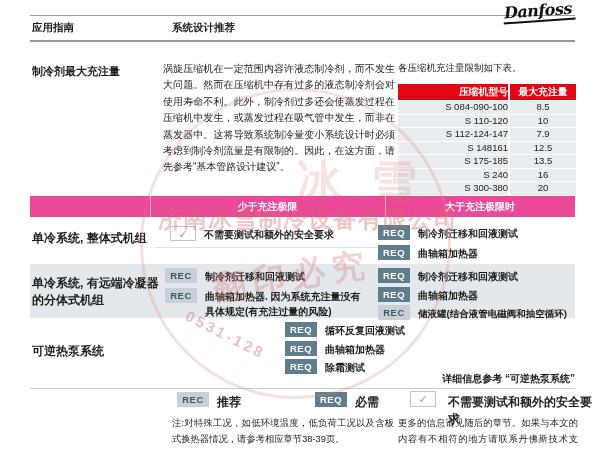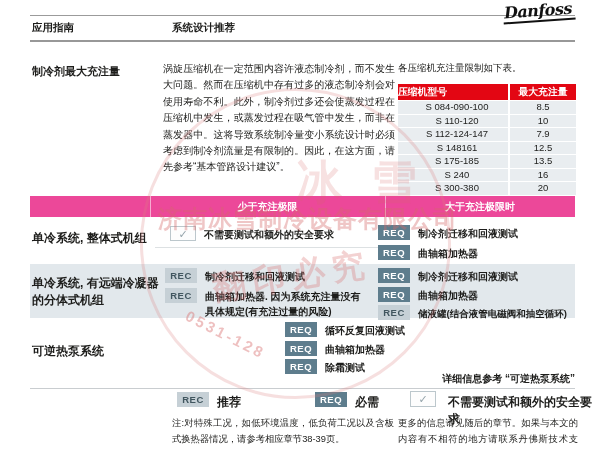--- a/index.html
+++ b/index.html
@@ -29,22 +29,22 @@
   .para{
     position:absolute;left:163px;top:61px;width:232px;
     font-size:10px;line-height:16.4px;text-align:justify;
   }
 
   .tbl-caption{position:absolute;left:398px;top:62px;font-size:9.5px;}
   .tbl{position:absolute;left:398px;top:84px;width:178px;font-size:9.5px;}
   .tbl .trow{display:flex;gap:2px;margin-bottom:1px;}
   .tbl .thead .cell{background:#e30613;color:#fff;font-weight:bold;font-size:9.8px;height:16px;line-height:16px;}
   .tbl .cell{height:12.5px;line-height:12.5px;background:#e9edf0;}
-  .tbl .c1{width:110px;padding-left:8px;box-sizing:border-box;text-align:center;}
-  .tbl .thead .c1{text-align:left;padding-left:0;}
+  .tbl .c1{width:110px;padding-left:8px;box-sizing:border-box;text-align:right;}
+  .tbl .thead .c1{text-align:right;padding-left:0;}
   .tbl .c2{flex:1;text-align:center;}
 
   .colbar{position:absolute;left:30px;top:196px;width:545px;height:21px;background:#ec4899;}
   .colbar .div{position:absolute;top:0;width:1px;height:21px;background:rgba(255,255,255,0.55);}
   .colbar .seg{position:absolute;top:0;height:21px;line-height:21px;color:#fff;font-size:10px;font-weight:bold;text-align:center;}
   .seg-below{left:120px;width:235px;}
   .seg-above{left:355px;width:190px;}
 
   .rowband{position:absolute;left:30px;width:545px;}
   .band2{top:264px;height:54px;background:#e2e8ec;}

